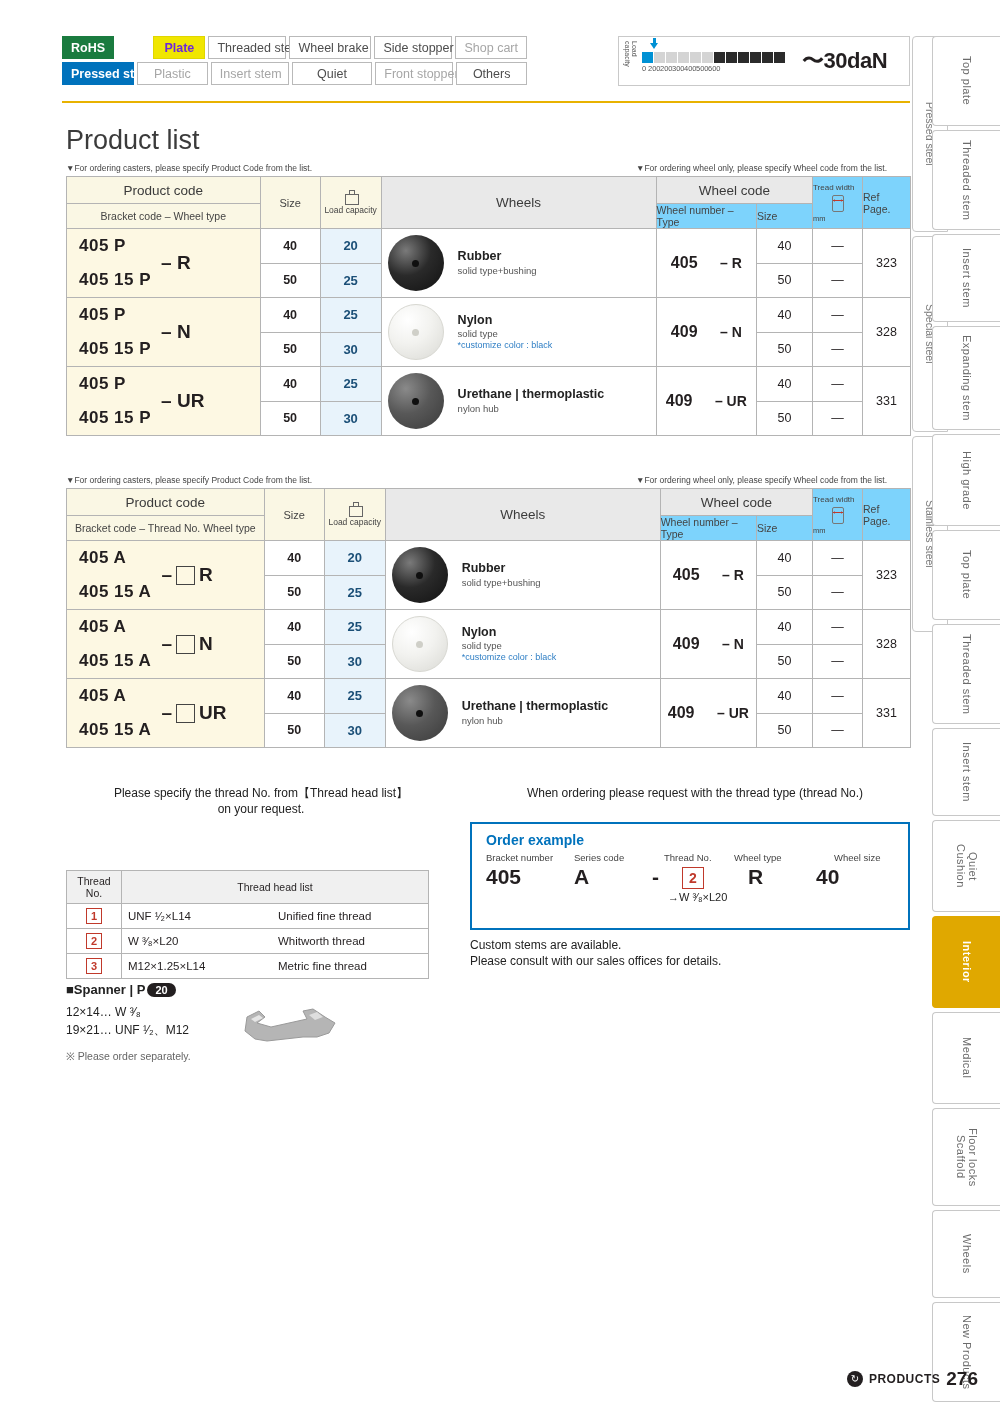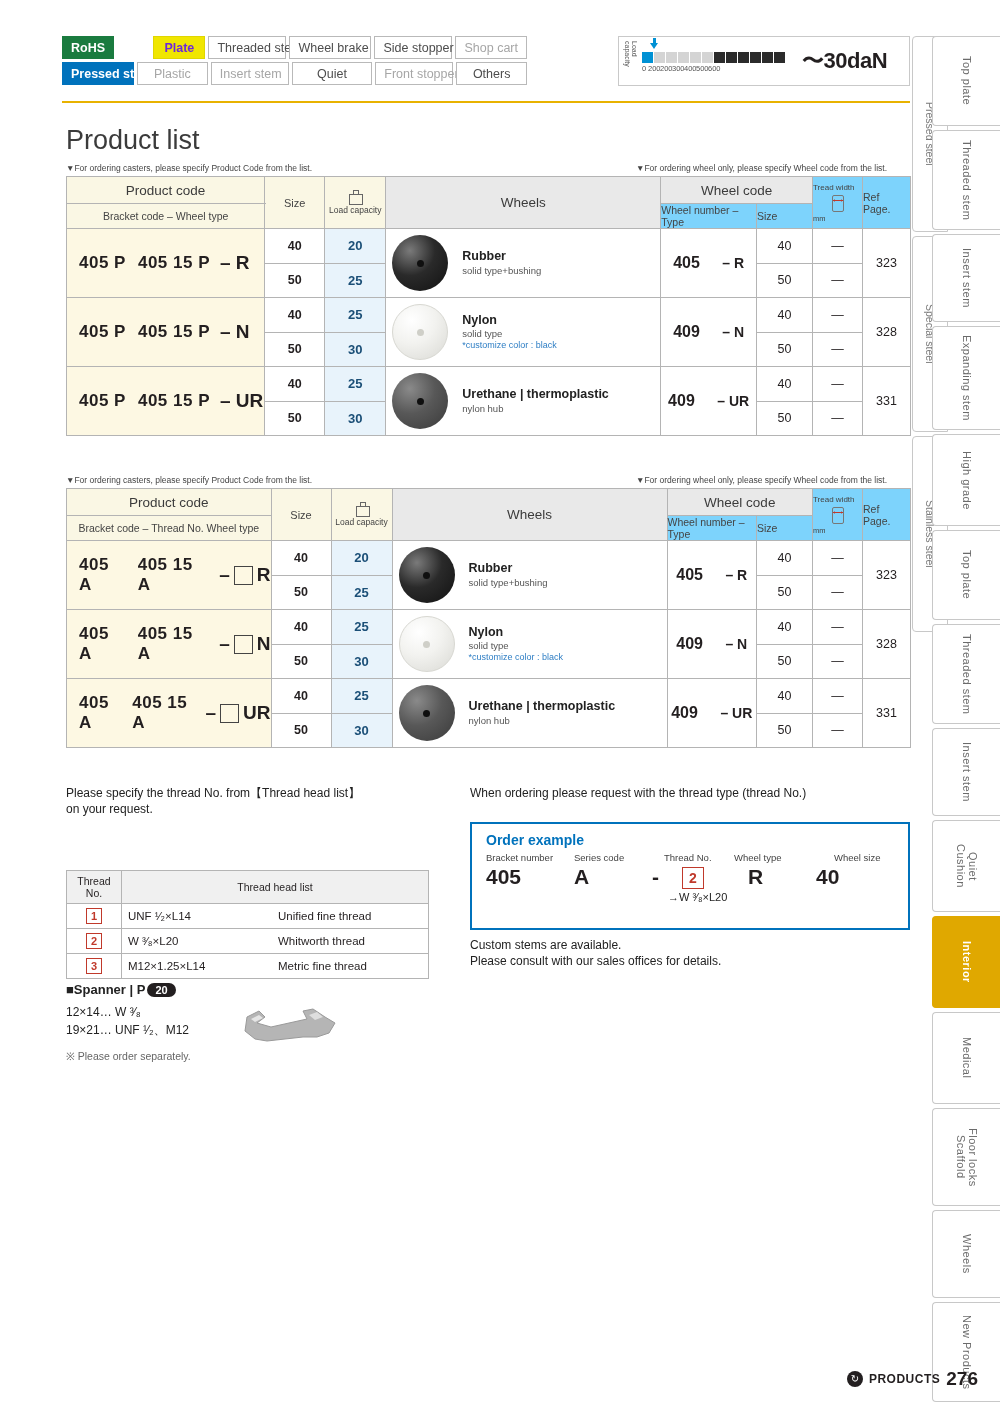--- a/index.html
+++ b/index.html
@@ -76,21 +76,21 @@
   .cell-code { background:#fdf8e3; }
   .cell-size { background:#ffffff; text-align:center; font-size:12.5px; font-weight:bold;}
   .cell-load { background:#e8f3fb; text-align:center; font-size:13px; font-weight:bold; color:#1b4f77;}
   .cell-wheel { background:#ffffff; }
   .cell-wcode { background:#ffffff; text-align:center; }
   .cell-ref { background:#ffffff; text-align:center; font-size:12.5px; }
 
   .codebig { font-size:17px; font-weight:bold; letter-spacing:0.5px; }
   .codeline { display:flex; align-items:center; padding-left:12px; height:34px; }
   .code-wrap { position:relative; height:68px; display:flex; align-items:center; }
-  .code-col { display:flex; flex-direction:row; justify-content:center; }
+  .code-col { display:flex; flex-direction:column; justify-content:center; }
   .code-suffix { font-size:19px; font-weight:bold; margin-left:10px; }
 
   .whl { display:flex; align-items:center; height:68px; padding-left:6px; }
   .ball { width:56px; height:56px; border-radius:50%; position:relative; flex:0 0 auto; }
   .ball.rubber { background:radial-gradient(circle at 32% 28%, #7a7a7a 0%, #2a2a2a 45%, #111 100%); }
   .ball.nylon  { background:radial-gradient(circle at 35% 28%, #ffffff 0%, #f2f2ef 45%, #d9d9d4 100%); border:1px solid #d8d8d2;}
   .ball.ure    { background:radial-gradient(circle at 32% 28%, #8a8a8a 0%, #585858 45%, #3a3a3a 100%); }
   .ball .hub { position:absolute; left:50%; top:50%; width:7px; height:7px; margin:-3.5px 0 0 -3.5px; border-radius:50%; background:#0f0f0f;}
   .ball.nylon .hub { background:#cfcfc8; }
   .wtext { margin-left:14px; line-height:1.25; }
@@ -102,21 +102,21 @@
   .wcode-suf { font-size:14px; font-weight:bold; }
 
   .tread-ico { width:18px; height:22px; position:relative; margin:0 auto; }
   .tread-ico .box { position:absolute; left:3px; top:3px; width:12px; height:17px; border:1px solid #777; border-radius:2px;}
   .tread-ico .arr { position:absolute; left:4px; top:7px; width:10px; height:3px; }
   .lc-ico { width:16px; height:15px; margin:0 auto; position:relative;}
   .lc-ico:before { content:""; position:absolute; left:2px; top:4px; width:12px; height:9px; border:1px solid #666;}
   .lc-ico:after { content:""; position:absolute; left:6px; top:0; width:4px; height:4px; border:1px solid #666; border-bottom:none;}
 
   
-  .ptext { position:absolute; font-size:12px; color:#222; line-height:1.35; }
+  .ptext { position:absolute; font-size:12px; color:#222; line-height:1.35;text-align:center; }
   table.thread { position:absolute; border-collapse:collapse; }
   table.thread td, table.thread th { border:1px solid #b4b4b4; font-size:11.5px; padding:4px 6px; }
   table.thread th { background:#f0f0f0; font-weight:normal; text-align:center; font-size:10.5px; }
   .thnum { display:inline-block; width:16px; height:16px; line-height:15px; text-align:center;
            border:1px solid #c0392b; color:#c0392b; font-size:11px; font-weight:bold; }
 
   .orderbox { position:absolute; left:470px; top:822px; width:440px; height:108px; border:2px solid #0072bc; background:#fff;}
   .orderttl { color:#0072bc; font-size:14px; font-weight:bold; margin:8px 0 0 14px;}
   .ordercols { display:flex; margin-top:4px; padding-left:14px; font-size:9.5px; color:#444;}
   .ordervals { display:flex; padding-left:14px; font-size:21px; font-weight:bold; margin-top:1px; align-items:center;}

